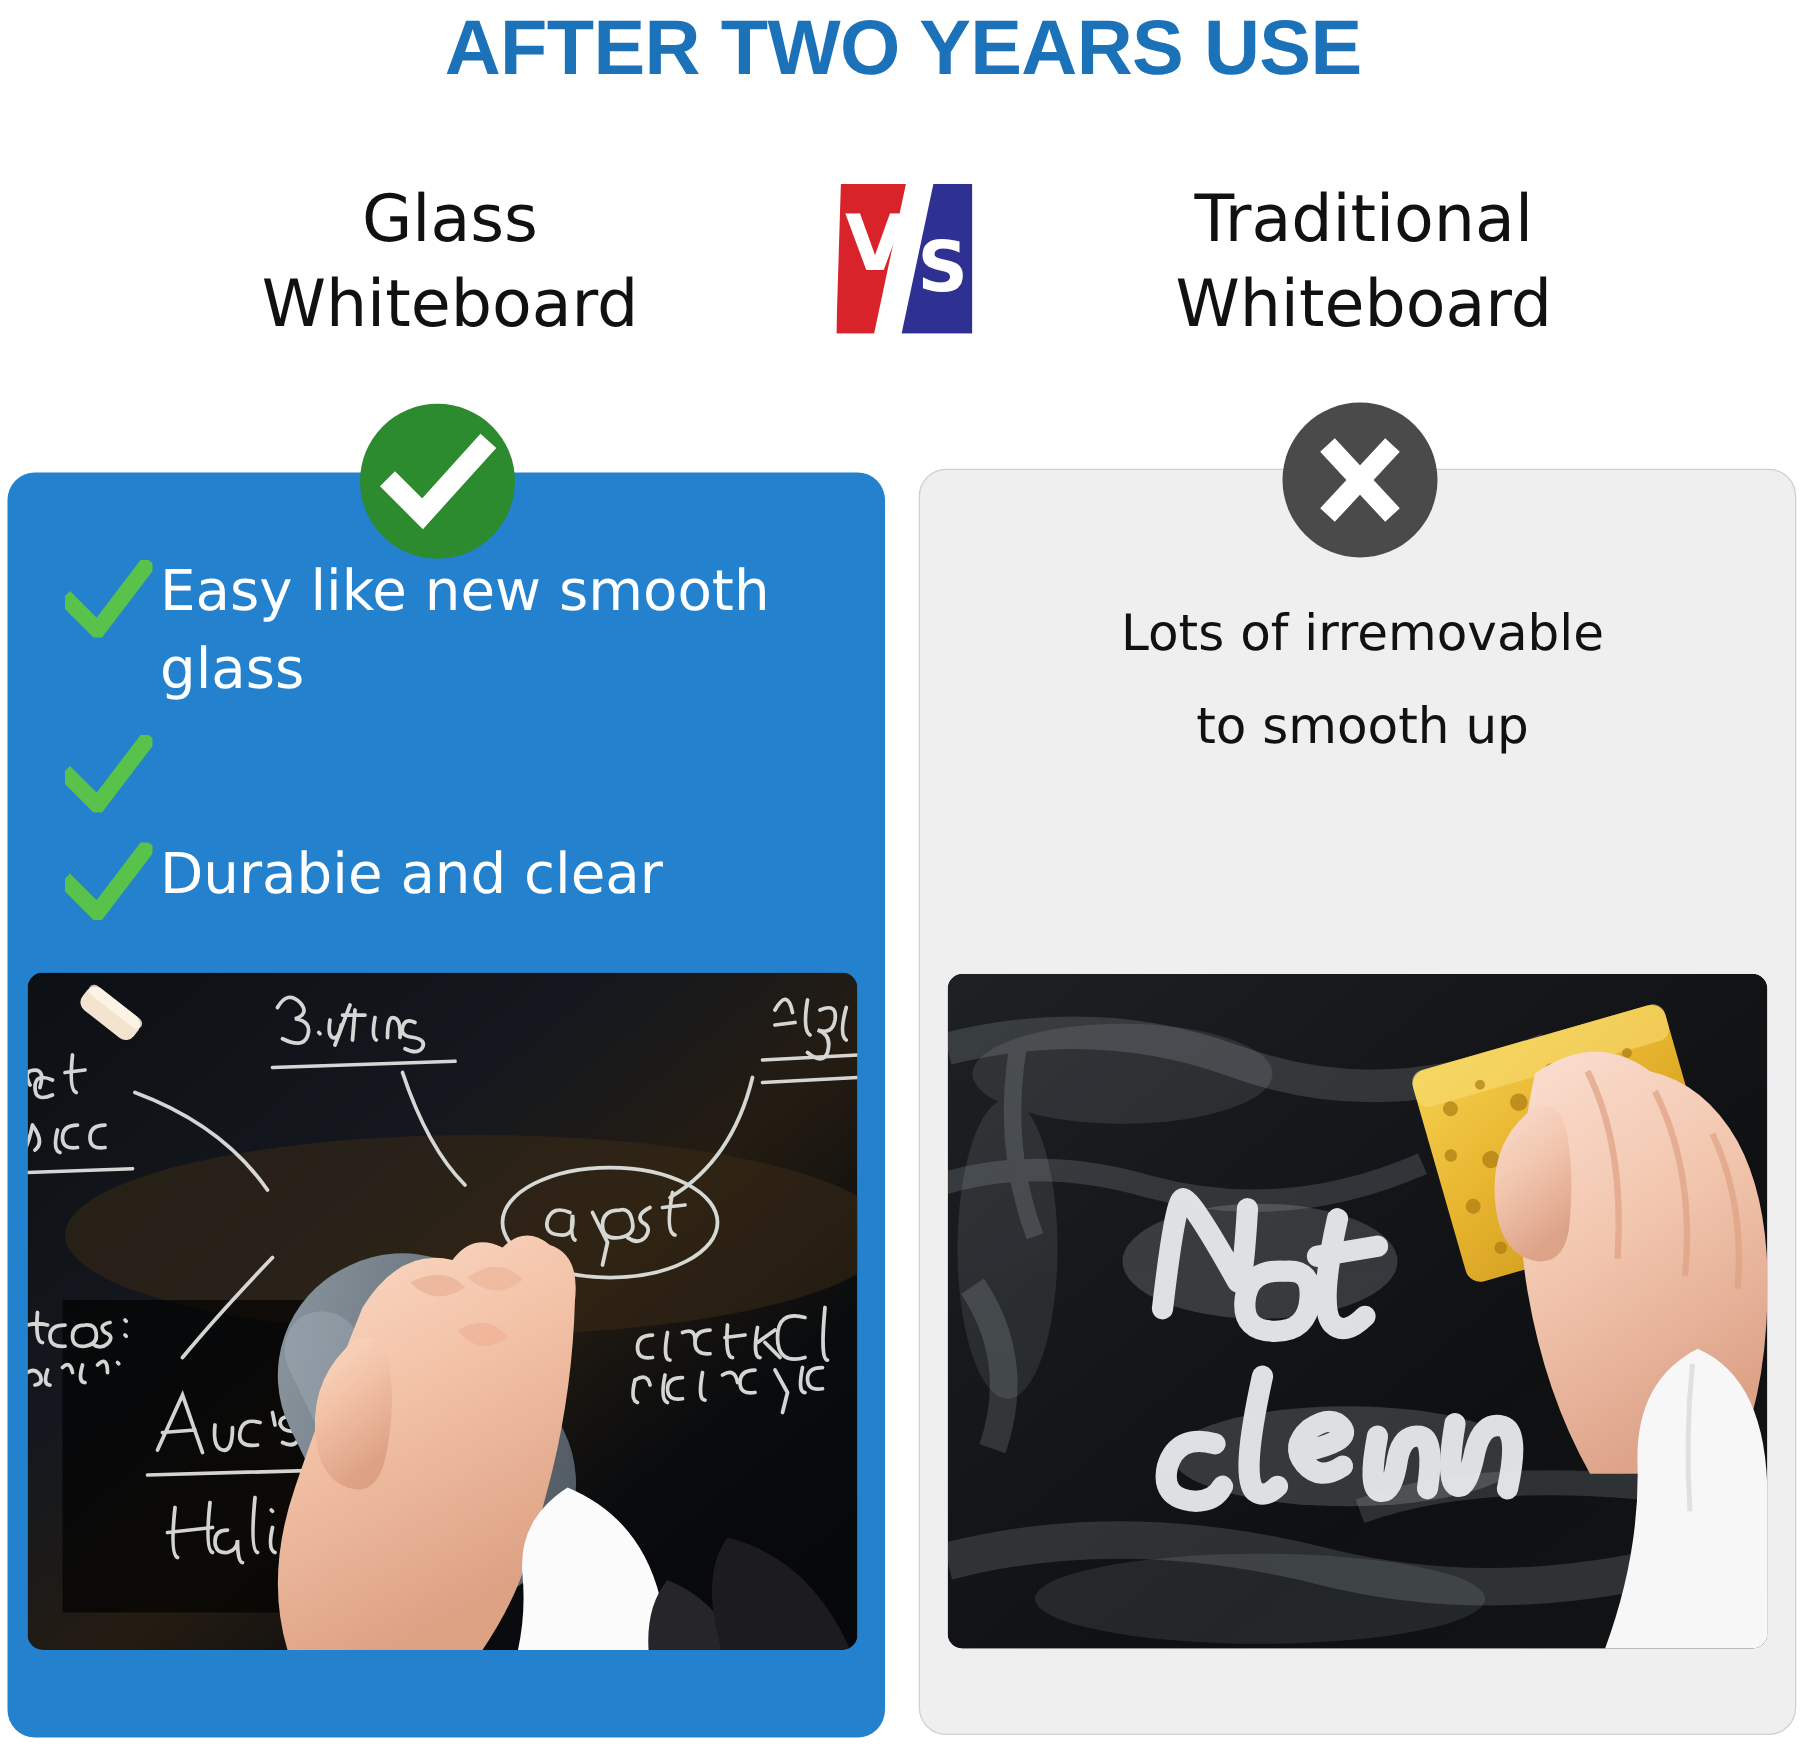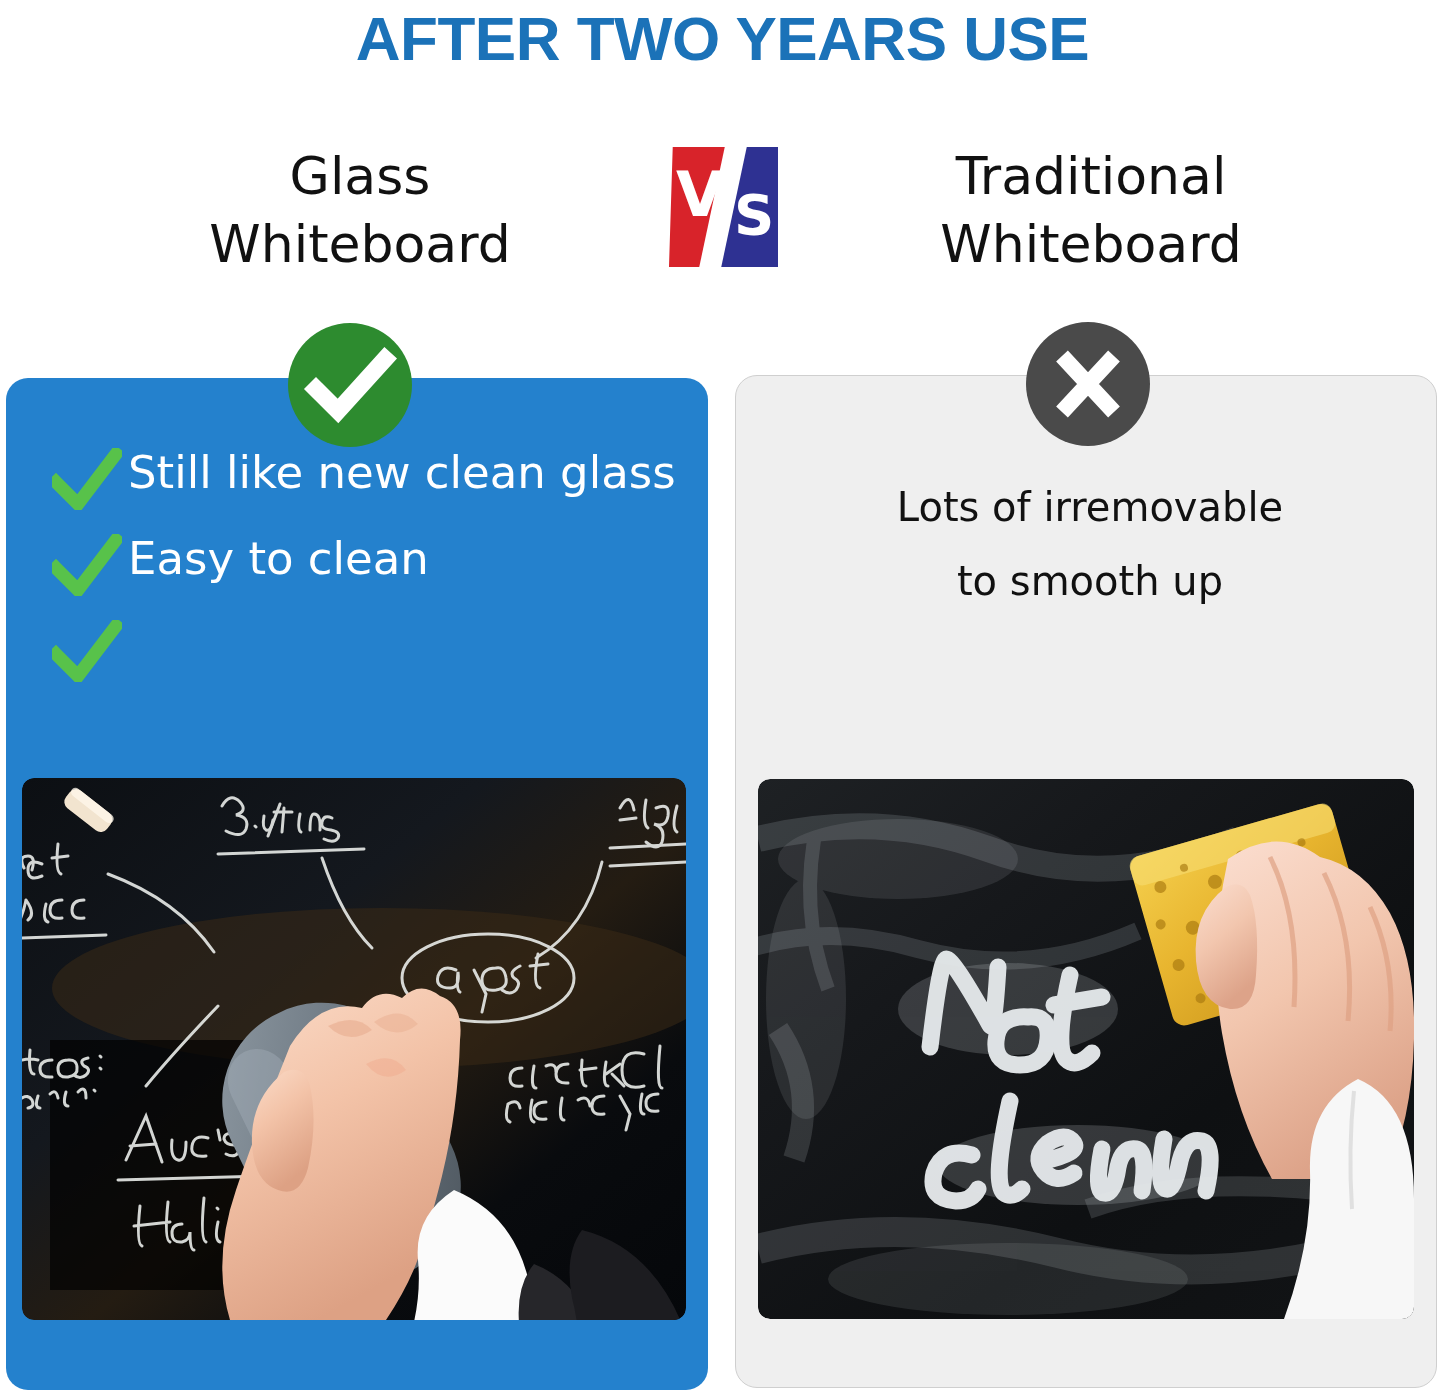--- a/index.html
+++ b/index.html
@@ -209,38 +209,38 @@
     </svg>
   </div>
 
   <div class="feature-list">
     <div class="feature-row">
       <div class="tick">
         <svg width="70" height="62" viewBox="0 0 70 62" aria-hidden="true">
           <path d="M4 34 L26 56 L64 6" stroke="#58c24a" stroke-width="13" fill="none" stroke-linecap="square"></path>
         </svg>
       </div>
-      <div class="ftxt">Still like new clean glass</div>
+      <div class="ftxt">Easy like new smooth glass</div>
     </div>
 
     <div class="feature-row">
       <div class="tick">
         <svg width="70" height="62" viewBox="0 0 70 62" aria-hidden="true">
           <path d="M4 34 L26 56 L64 6" stroke="#58c24a" stroke-width="13" fill="none" stroke-linecap="square"></path>
         </svg>
       </div>
-      <div class="ftxt">Easy to clean</div>
     </div>
 
     <div class="feature-row">
       <div class="tick">
         <svg width="70" height="62" viewBox="0 0 70 62" aria-hidden="true">
           <path d="M4 34 L26 56 L64 6" stroke="#58c24a" stroke-width="13" fill="none" stroke-linecap="square"></path>
         </svg>
       </div>
+      <div class="ftxt">Durabie and clear</div>
     </div>
   </div>
 
   <div class="con-text">
     <div>Lots of irremovable</div>
     <div>to smooth up</div>
   </div>
 
   <div class="photo left">
     <svg viewBox="0 0 664 542" preserveAspectRatio="none" aria-hidden="true">

